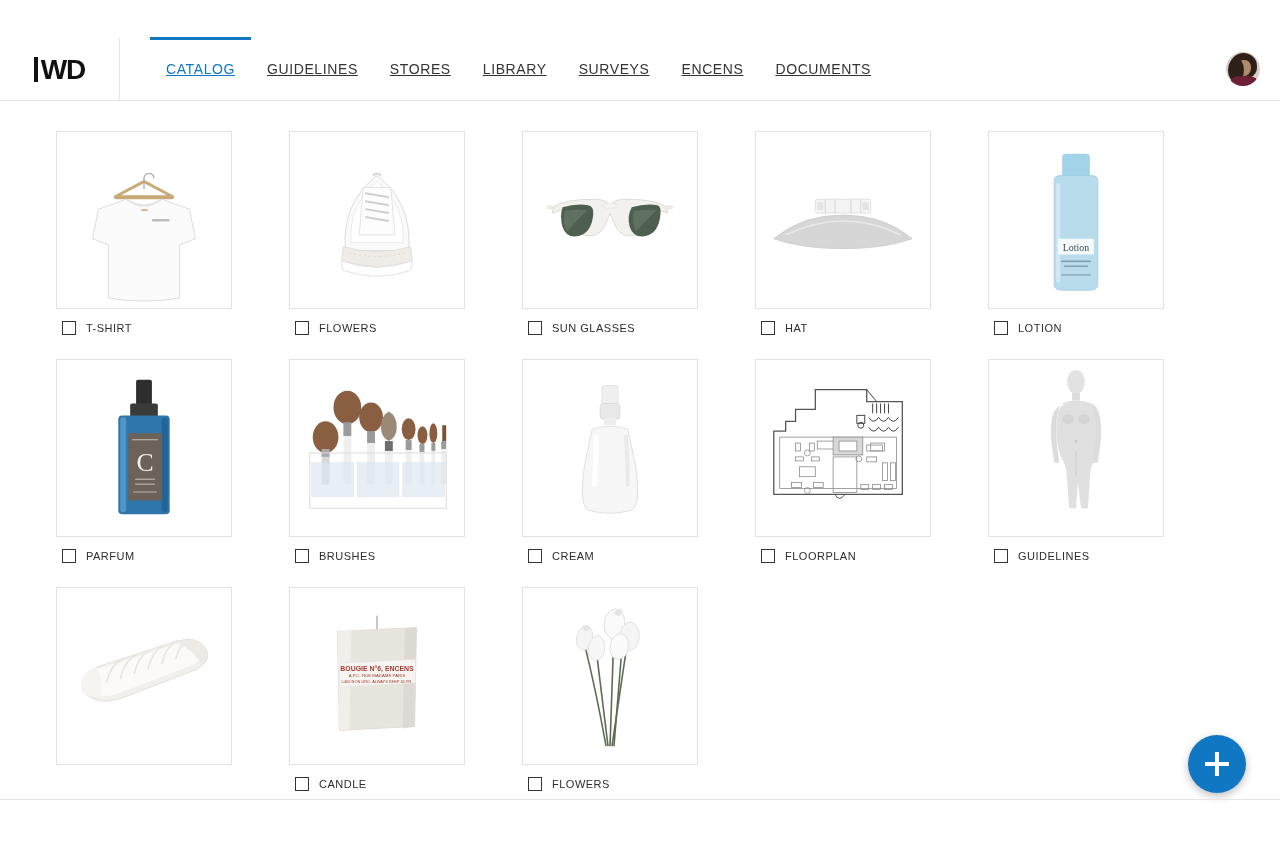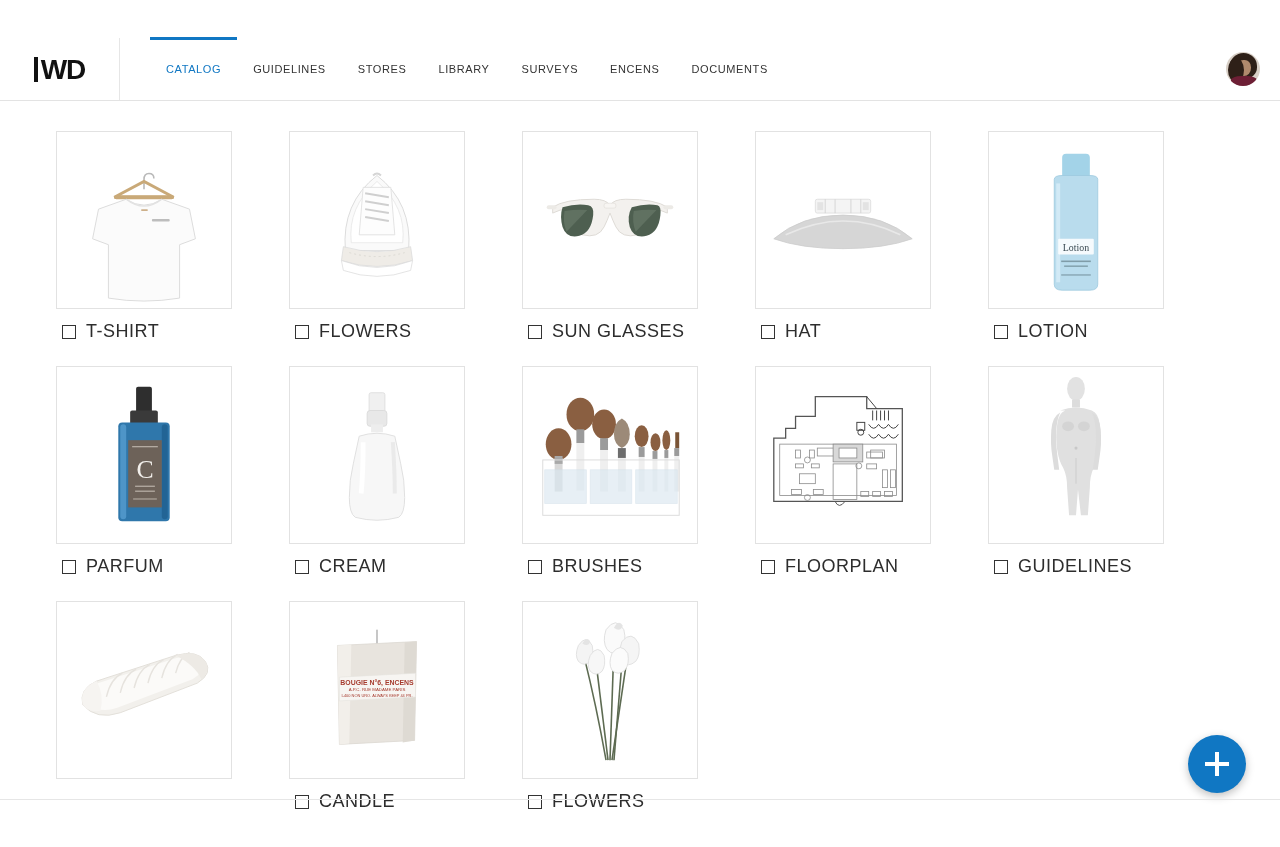--- a/index.html
+++ b/index.html
@@ -46,28 +46,29 @@
   .nav {
     display: flex;
     align-items: stretch;
     margin-left: 30px;
     gap: 0;
   }
   .nav-item {
     display: flex;
     align-items: center;
     padding: 0 16px;
-    font-size: 11px;
+    font-size: 14px;
     letter-spacing: 0.6px;
     color: #333333;
     font-weight: 400;
     cursor: pointer;
     position: relative;
     white-space: nowrap;
     height: 100%;
+    text-decoration: underline;
   }
   .nav-item.active { color: #1077c3; }
   .nav-item.active::before {
     content: "";
     position: absolute;
     top: -1px; left: 0; right: 0;
     height: 3px;
     background: #1077c3;
   }
 
@@ -139,21 +140,21 @@
     padding: 12px 0 10px 6px;
   }
   .cbox {
     width: 14px; height: 14px;
     border: 1.4px solid #333333;
     background: #fff;
     flex: 0 0 14px;
     cursor: pointer;
   }
   .card-label {
-    font-size: 18px;
+    font-size: 11px;
     letter-spacing: 0.5px;
     color: #2d2d2d;
     white-space: nowrap;
   }
 
   
   .fab {
     position: absolute;
     right: 34px; bottom: 48px;
     width: 58px; height: 58px;
@@ -349,86 +350,86 @@
       </div>
       <div class="card-row">
         <div class="cbox"></div>
         <div class="card-label">PARFUM</div>
       </div>
     </div>
 
     <div class="card">
       <div class="thumb">
         <svg viewBox="0 0 176 178">
+          <g>
+            <ellipse cx="36" cy="78" rx="13" ry="16" fill="#8a5f41"></ellipse>
+            <rect x="32" y="92" width="8" height="34" fill="#d8d8d8"></rect>
+            <rect x="32" y="90" width="8" height="8" fill="#a9a9a9"></rect>
+          </g>
+          <g>
+            <ellipse cx="58" cy="48" rx="14" ry="17" fill="#8a5f41"></ellipse>
+            <rect x="54" y="63" width="8" height="14" fill="#9b9b9b"></rect>
+            <rect x="54" y="77" width="8" height="48" fill="#efefef"></rect>
+          </g>
+          <g>
+            <ellipse cx="82" cy="58" rx="12" ry="15" fill="#8a5f41"></ellipse>
+            <rect x="78" y="72" width="8" height="12" fill="#9b9b9b"></rect>
+            <rect x="78" y="84" width="8" height="42" fill="#efefef"></rect>
+          </g>
+          <g>
+            <path d="M100 52 q8 4 8 16 q0 10 -8 14 q-8 -4 -8 -14 q0 -12 8 -16 Z" fill="#9c8a78"></path>
+            <rect x="96" y="82" width="8" height="10" fill="#6d6d6d"></rect>
+            <rect x="96" y="92" width="8" height="34" fill="#efefef"></rect>
+          </g>
+          <g>
+            <ellipse cx="120" cy="70" rx="7" ry="11" fill="#8a5f41"></ellipse>
+            <rect x="117" y="81" width="6" height="10" fill="#9b9b9b"></rect>
+            <rect x="117" y="91" width="6" height="35" fill="#efefef"></rect>
+          </g>
+          <g>
+            <ellipse cx="134" cy="76" rx="5" ry="9" fill="#8a5f41"></ellipse>
+            <rect x="131" y="85" width="5" height="8" fill="#9b9b9b"></rect>
+            <rect x="131" y="93" width="5" height="33" fill="#efefef"></rect>
+          </g>
+          <g>
+            <ellipse cx="145" cy="74" rx="4" ry="10" fill="#8a5f41"></ellipse>
+            <rect x="143" y="84" width="4" height="8" fill="#9b9b9b"></rect>
+            <rect x="143" y="92" width="4" height="34" fill="#efefef"></rect>
+          </g>
+          <g>
+            <rect x="154" y="66" width="4" height="16" fill="#7a5436"></rect>
+            <rect x="153" y="82" width="5" height="8" fill="#9b9b9b"></rect>
+            <rect x="153" y="90" width="5" height="36" fill="#efefef"></rect>
+          </g>
+          <rect x="20" y="94" width="138" height="56" fill="none" stroke="#dcdcdc" stroke-width="1"></rect>
+          <rect x="22" y="104" width="42" height="34" fill="#dbe8f1" opacity="0.65" stroke="#cfdde8" stroke-width="0.8"></rect>
+          <rect x="68" y="104" width="42" height="34" fill="#dbe8f1" opacity="0.65" stroke="#cfdde8" stroke-width="0.8"></rect>
+          <rect x="114" y="104" width="42" height="34" fill="#dbe8f1" opacity="0.65" stroke="#cfdde8" stroke-width="0.8"></rect>
+        </svg>
+      </div>
+      <div class="card-row">
+        <div class="cbox"></div>
+        <div class="card-label">BRUSHES</div>
+      </div>
+    </div>
+
+    <div class="card">
+      <div class="thumb">
+        <svg viewBox="0 0 176 178">
           <rect x="80" y="26" width="16" height="20" rx="2" fill="#f0f0f0" stroke="#dcdcdc" stroke-width="0.8"></rect>
           <rect x="78" y="44" width="20" height="16" rx="3" fill="#e8e8e8" stroke="#d8d8d8" stroke-width="0.8"></rect>
           <rect x="82" y="58" width="12" height="8" fill="#ededed"></rect>
           <path d="M70 70 q18 -6 36 0 l6 28 q4 16 4 34 q0 16 -6 20 q-22 6 -44 0 q-6 -4 -6 -20 q0 -18 4 -34 Z" fill="#f7f7f7" stroke="#e0e0e0" stroke-width="1"></path>
           <path d="M74 76 q0 30 -2 52" fill="none" stroke="#ffffff" stroke-width="5" opacity="0.9"></path>
           <path d="M104 76 q2 30 2 52" fill="none" stroke="#e4e4e4" stroke-width="4" opacity="0.7"></path>
         </svg>
       </div>
       <div class="card-row">
         <div class="cbox"></div>
         <div class="card-label">CREAM</div>
-      </div>
-    </div>
-
-    <div class="card">
-      <div class="thumb">
-        <svg viewBox="0 0 176 178">
-          <g>
-            <ellipse cx="36" cy="78" rx="13" ry="16" fill="#8a5f41"></ellipse>
-            <rect x="32" y="92" width="8" height="34" fill="#d8d8d8"></rect>
-            <rect x="32" y="90" width="8" height="8" fill="#a9a9a9"></rect>
-          </g>
-          <g>
-            <ellipse cx="58" cy="48" rx="14" ry="17" fill="#8a5f41"></ellipse>
-            <rect x="54" y="63" width="8" height="14" fill="#9b9b9b"></rect>
-            <rect x="54" y="77" width="8" height="48" fill="#efefef"></rect>
-          </g>
-          <g>
-            <ellipse cx="82" cy="58" rx="12" ry="15" fill="#8a5f41"></ellipse>
-            <rect x="78" y="72" width="8" height="12" fill="#9b9b9b"></rect>
-            <rect x="78" y="84" width="8" height="42" fill="#efefef"></rect>
-          </g>
-          <g>
-            <path d="M100 52 q8 4 8 16 q0 10 -8 14 q-8 -4 -8 -14 q0 -12 8 -16 Z" fill="#9c8a78"></path>
-            <rect x="96" y="82" width="8" height="10" fill="#6d6d6d"></rect>
-            <rect x="96" y="92" width="8" height="34" fill="#efefef"></rect>
-          </g>
-          <g>
-            <ellipse cx="120" cy="70" rx="7" ry="11" fill="#8a5f41"></ellipse>
-            <rect x="117" y="81" width="6" height="10" fill="#9b9b9b"></rect>
-            <rect x="117" y="91" width="6" height="35" fill="#efefef"></rect>
-          </g>
-          <g>
-            <ellipse cx="134" cy="76" rx="5" ry="9" fill="#8a5f41"></ellipse>
-            <rect x="131" y="85" width="5" height="8" fill="#9b9b9b"></rect>
-            <rect x="131" y="93" width="5" height="33" fill="#efefef"></rect>
-          </g>
-          <g>
-            <ellipse cx="145" cy="74" rx="4" ry="10" fill="#8a5f41"></ellipse>
-            <rect x="143" y="84" width="4" height="8" fill="#9b9b9b"></rect>
-            <rect x="143" y="92" width="4" height="34" fill="#efefef"></rect>
-          </g>
-          <g>
-            <rect x="154" y="66" width="4" height="16" fill="#7a5436"></rect>
-            <rect x="153" y="82" width="5" height="8" fill="#9b9b9b"></rect>
-            <rect x="153" y="90" width="5" height="36" fill="#efefef"></rect>
-          </g>
-          <rect x="20" y="94" width="138" height="56" fill="none" stroke="#dcdcdc" stroke-width="1"></rect>
-          <rect x="22" y="104" width="42" height="34" fill="#dbe8f1" opacity="0.65" stroke="#cfdde8" stroke-width="0.8"></rect>
-          <rect x="68" y="104" width="42" height="34" fill="#dbe8f1" opacity="0.65" stroke="#cfdde8" stroke-width="0.8"></rect>
-          <rect x="114" y="104" width="42" height="34" fill="#dbe8f1" opacity="0.65" stroke="#cfdde8" stroke-width="0.8"></rect>
-        </svg>
-      </div>
-      <div class="card-row">
-        <div class="cbox"></div>
-        <div class="card-label">BRUSHES</div>
       </div>
     </div>
 
     <div class="card">
       <div class="thumb">
         <svg viewBox="0 0 176 178">
           <g stroke="#555555" stroke-width="1.3" fill="none">
             <path d="M18 72 L18 136 L148 136 L148 42 L112 42 L112 30 L60 30 L60 50 L40 50 L40 62 L30 62 L30 72 Z"></path>
           </g>
           <g stroke="#8a8a8a" stroke-width="0.8" fill="none">

